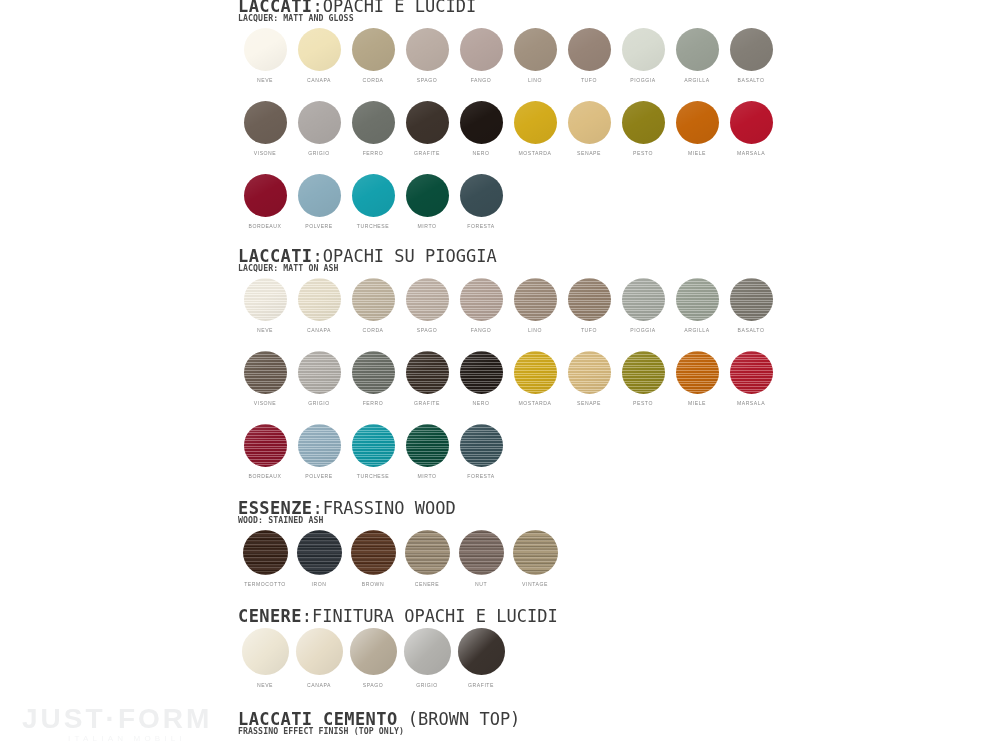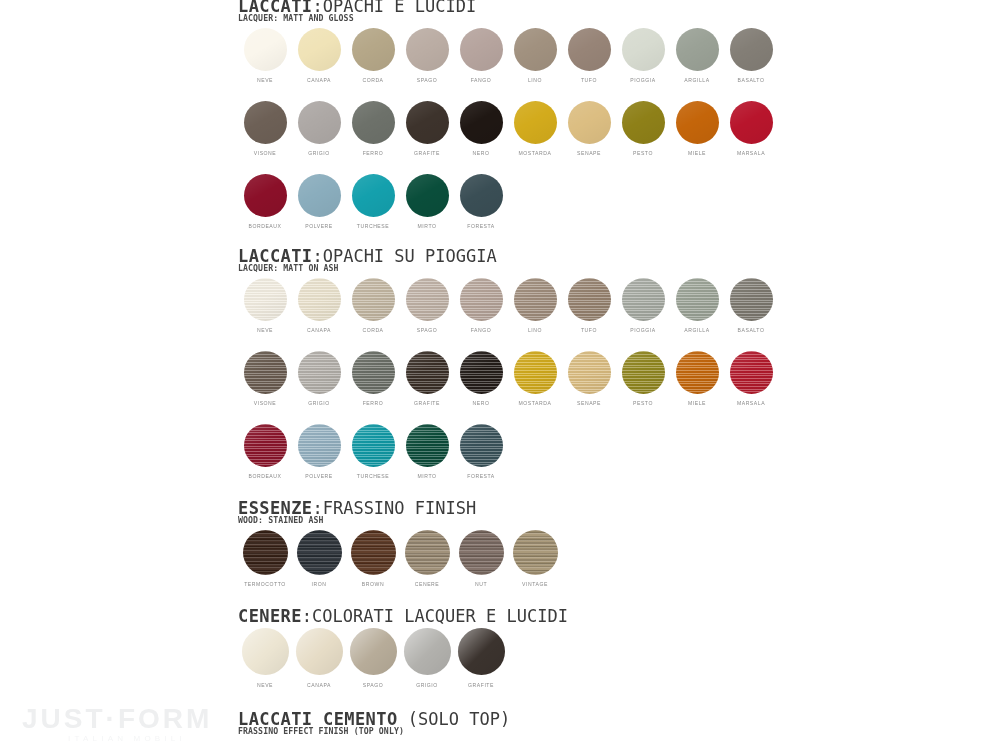--- a/index.html
+++ b/index.html
@@ -524,21 +524,21 @@
                 <div class="shade"></div>
                 <div class="tex"></div>
               </div>
               <div class="cap">FORESTA</div>
             </div>
           </div>
         </div>
       </div>
       <div class="section sz-wood fin-wood" style="margin-top: 22px;">
         <div class="sec-head">
-          <div class="sec-title"><span class="t-strong">ESSENZE</span><span class="t-rest">:FRASSINO FINISH</span></div>
+          <div class="sec-title"><span class="t-strong">ESSENZE</span><span class="t-rest">:FRASSINO WOOD</span></div>
           <div class="sec-sub">WOOD: STAINED ASH</div>
         </div>
         <div class="rows">
           <div class="row">
             <div class="cell">
               <div class="dot" style="background: rgb(58, 35, 24);">
                 <div class="tex"></div>
               </div>
               <div class="cap">TERMOCOTTO</div>
             </div>
@@ -570,21 +570,21 @@
               <div class="dot" style="background: rgb(166, 149, 116);">
                 <div class="tex"></div>
               </div>
               <div class="cap">VINTAGE</div>
             </div>
           </div>
         </div>
       </div>
       <div class="section sz-glass fin-glass" style="margin-top: 22px;">
         <div class="sec-head">
-          <div class="sec-title"><span class="t-strong">CENERE</span><span class="t-rest">:COLORATI LACQUER E LUCIDI</span></div>
+          <div class="sec-title"><span class="t-strong">CENERE</span><span class="t-rest">:FINITURA OPACHI E LUCIDI</span></div>
         </div>
         <div class="rows">
           <div class="row">
             <div class="cell">
               <div class="dot" style="background: rgb(236, 229, 210);">
                 <div class="tex"></div>
               </div>
               <div class="cap">NEVE</div>
             </div>
             <div class="cell">
@@ -609,21 +609,21 @@
               <div class="dot" style="background: rgb(59, 51, 46);">
                 <div class="tex"></div>
               </div>
               <div class="cap">GRAFITE</div>
             </div>
           </div>
         </div>
       </div>
       <div class="section sz-concrete fin-concrete" style="margin-top: 24px;">
         <div class="sec-head">
-          <div class="sec-title"><span class="t-strong">LACCATI CEMENTO</span><span class="t-rest"> (SOLO TOP)</span></div>
+          <div class="sec-title"><span class="t-strong">LACCATI CEMENTO</span><span class="t-rest"> (BROWN TOP)</span></div>
           <div class="sec-sub">FRASSINO EFFECT FINISH (TOP ONLY)</div>
         </div>
       </div>
     </div>
 
   <div id="watermark">
     <div class="wm-main">JUST·FORM</div>
     <div class="wm-sub">ITALIAN MOBILI</div>
   </div>
 

